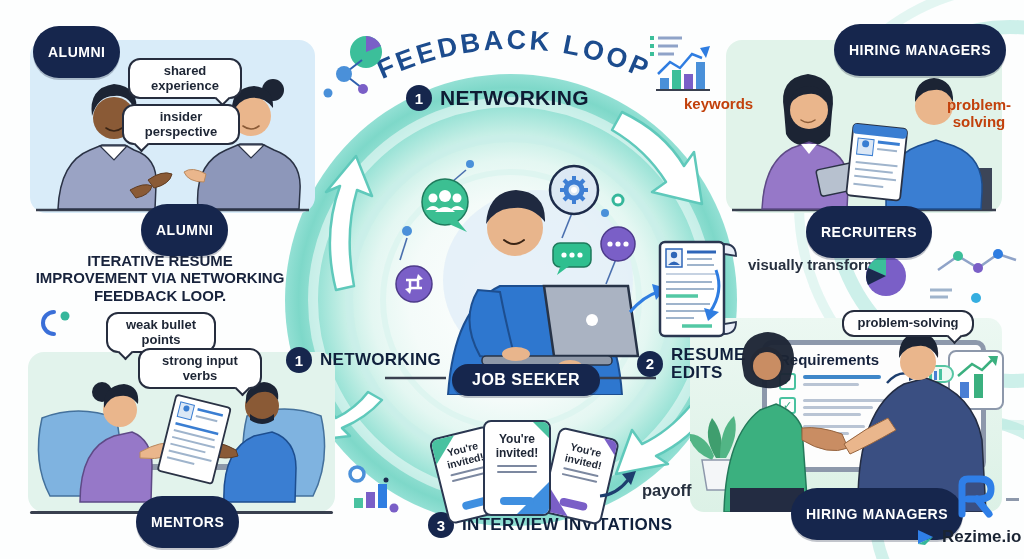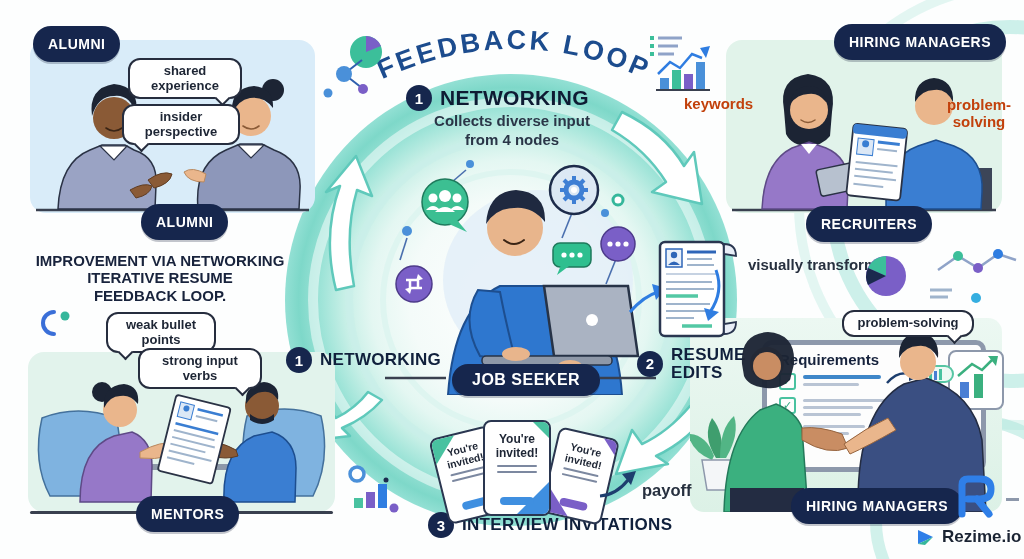--- a/index.html
+++ b/index.html
@@ -14,21 +14,21 @@
   .curve.br{right:-60px;bottom:-70px;width:190px;height:190px;border:12px solid rgba(165,228,216,.5);}
   
   .panel{position:absolute;border-radius:16px;}
   .panel.alumni{left:30px;top:40px;width:285px;height:173px;background:#d9ecf9;}
   .panel.recruiters{left:726px;top:40px;width:276px;height:173px;background:#e1f3ea;}
   .panel.mentors{left:28px;top:352px;width:307px;height:160px;background:#e2f3ec;}
   .panel.hiring{left:690px;top:318px;width:312px;height:194px;background:linear-gradient(#ecf8f2,#dcf1e6);border-radius:14px;}
   .floorline{position:absolute;height:3px;background:#39404f;border-radius:2px;}
   
   .pill{position:absolute;background:#16264d;color:#fff;font-weight:bold;border-radius:999px;
-        padding:10px 15px;font-size:14px;letter-spacing:.5px;white-space:nowrap;z-index:6;
+        padding:18px 15px;font-size:14px;letter-spacing:.5px;white-space:nowrap;z-index:6;
         box-shadow:0 2px 0 rgba(18,28,56,.25);}
   .pill.big{font-size:16px;padding:7px 20px;}
   
   .bubble{position:absolute;background:#fff;border:2px solid #262d3e;border-radius:12px;
           padding:4px 9px;font-size:13px;font-weight:bold;color:#1d2534;text-align:center;
           line-height:1.12;z-index:5;}
   .bubble::after{content:"";position:absolute;width:9px;height:9px;background:#fff;
           border-right:2px solid #262d3e;border-bottom:2px solid #262d3e;
           transform:rotate(45deg);bottom:-7px;left:50%;margin-left:-5px;}
   .bubble.tail-r::after{left:auto;right:12px;margin-left:0;}
@@ -105,24 +105,20 @@
 
   <svg class="abs" style="left:352px;top:6px;z-index:5" width="324" height="88" viewBox="0 0 324 88">
     <path id="arcpath" d="M16,80 Q162,6 308,80" fill="none"></path>
     <text font-size="27" font-weight="bold" fill="#1c4c8e" letter-spacing="3">
       <textPath href="#arcpath" startOffset="50%" text-anchor="middle">FEEDBACK LOOP</textPath>
     </text>
   </svg>
   <div class="step hdr-step" style="left:406px;top:85px">
     <span class="num">1</span>
     <span class="lbl">NETWORKING</span>
-  </div>
-  <div class="desc" style="left:402px;top:112px;width:220px">
-    <div>Collects diverse input</div>
-    <div>from 4 nodes</div>
   </div>
 
   <svg class="abs" style="left:318px;top:30px;z-index:5" width="82" height="72" viewBox="0 0 82 72">
     <circle cx="48" cy="22" r="16" fill="#3cbf9a"></circle>
     <path d="M48,22 L48,6 A16,16 0 0 1 63,16 Z" fill="#7a5fc7"></path>
     <line x1="26" y1="44" x2="44" y2="30" stroke="#2f5fae" stroke-width="2"></line>
     <line x1="26" y1="44" x2="44" y2="58" stroke="#2f5fae" stroke-width="2"></line>
     <circle cx="26" cy="44" r="8" fill="#4a90d9"></circle>
     <circle cx="45" cy="59" r="5" fill="#7a5fc7"></circle>
     <circle cx="10" cy="63" r="4.5" fill="#4a90d9"></circle>
@@ -198,22 +194,22 @@
     </svg>
   </div>
   <div class="pill" style="left:834px;top:24px">HIRING MANAGERS</div>
   <div class="pill" style="left:806px;top:206px">RECRUITERS</div>
   <div class="kw" style="left:946px;top:96px;width:66px;text-align:center;line-height:1.15">
     <div>problem-</div>
     <div>solving</div>
   </div>
 
   <div class="headline">
+    <div>ITERATIVE RESUME</div>
     <div>IMPROVEMENT VIA NETWORKING</div>
-    <div>ITERATIVE RESUME</div>
     <div>FEEDBACK LOOP.</div>
   </div>
   <svg class="abs" style="left:36px;top:308px" width="40" height="30" viewBox="0 0 40 30">
     <path d="M18,4 A11,11 0 1 0 18,26" stroke="#3a6fd8" stroke-width="4" fill="none" stroke-linecap="round"></path>
     <circle cx="29" cy="8" r="4.5" fill="#35b79b"></circle>
   </svg>
 
   <div class="panel mentors">
     <svg width="307" height="160" viewBox="0 0 307 160">
       <path d="M14,66 q-10,44 8,78 l62,0 q14,-38 4,-78 q-38,-14 -74,0 Z" fill="#7fb3e0" stroke="#44719c" stroke-width="1.5"></path>

